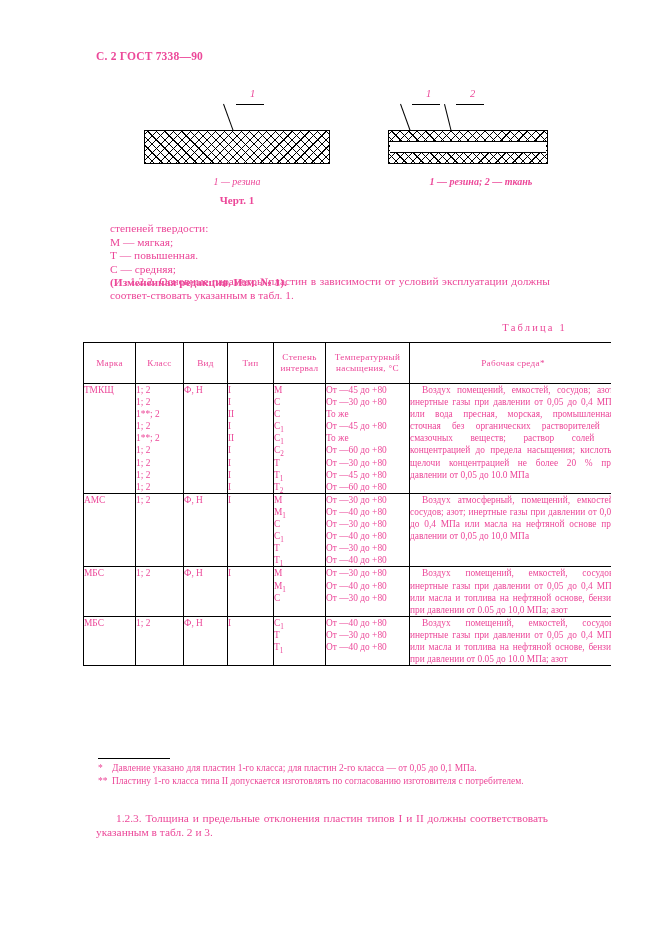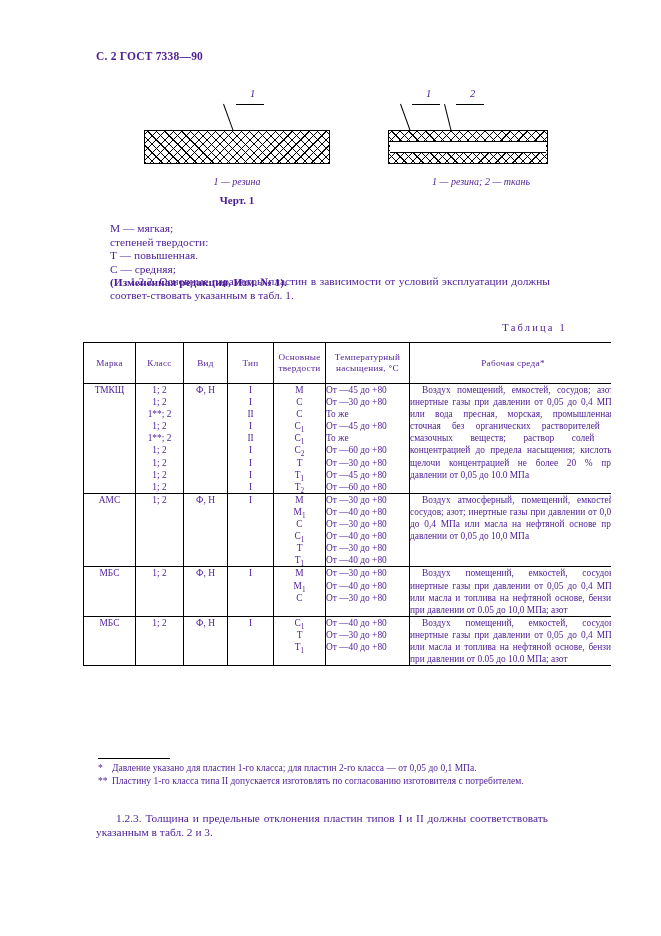--- a/index.html
+++ b/index.html
@@ -6,21 +6,21 @@
     margin: 0;
     padding: 0;
     background: #ffffff;
   }
   .page {
     position: relative;
     width: 611px;
     height: 936px;
     background: #ffffff;
     font-family: "Liberation Serif", "DejaVu Serif", serif;
-    color: #4c1d95;
+    color: #ec4899;
     overflow: hidden;
     box-sizing: border-box;
   }
 
   
   .runhead {
     position: absolute;
     top: 50px;
     left: 96px;
     font-size: 11.5px;
@@ -136,21 +136,21 @@
   }
   .c-marka  { width: 52px; }
   .c-klass  { width: 48px; }
   .c-vid    { width: 44px; }
   .c-tip    { width: 46px; }
   .c-step   { width: 52px; }
   .c-temp   { width: 84px; }
   .c-sreda  { width: auto; }
 
   td.ctr {
-    text-align: center;
+    text-align: left;
     padding-top: 5px;
     line-height: 12.1px;
   }
   td.lft {
     text-align: left;
     padding: 5px 2px 4px 3px;
     line-height: 12.1px;
   }
   td.sreda {
     text-align: justify;
@@ -213,27 +213,27 @@
       <div class="leader" style="left:44px; top:16px; width:28px; height:1.2px;"></div>
       <div class="leader" style="left:32px; top:16px; width:1.2px; height:30px; transform:rotate(-20deg); transform-origin: top center;"></div>
 
       <div class="callout" style="left:102px; top:0px;">2</div>
       <div class="leader" style="left:88px; top:16px; width:28px; height:1.2px;"></div>
       <div class="leader" style="left:76px; top:16px; width:1.2px; height:42px; transform:rotate(-14deg); transform-origin: top center;"></div>
 
       <div class="slab" style="left:20px; top:42px; width:160px; height:34px;"></div>
       <div class="band" style="left:22px; top:53px; width:156px; height:12px;"></div>
 
-      <div class="fig-caption" style="top:88px;">1 — резина; 2 — ткань</div>
+      <div class="fig-caption" style="top:88px;font-weight:bold;">1 — резина; 2 — ткань</div>
     </div>
   </div>
 
   <div class="body-block" style="top:222px;">
+    <p>степеней твердости:</p>
     <p>М — мягкая;</p>
-    <p>степеней твердости:</p>
     <p>Т — повышенная.</p>
     <p>С — средняя;</p>
     <p class="bold">(Измененная редакция, Изм. № 1).</p>
   </div>
 
   <div class="body-block just indent" style="top:275px; left:110px; width:440px;">1.2.2.  Основные параметры пластин в зависимости от условий эксплуатации должны соответ-ствовать указанным в табл. 1.</div>
 
   <div class="table-caption" style="top:322px;">Таблица 1</div>
 
   <table class="gost" style="top:342px;">
@@ -245,21 +245,21 @@
       <col class="c-step">
         <col class="c-temp">
         <col class="c-sreda">
     </colgroup>
     <thead>
       <tr>
         <th>Марка</th>
         <th>Класс</th>
         <th>Вид</th>
         <th>Тип</th>
-        <th>Основные твердости</th>
+        <th>Степень интервал</th>
         <th>Температурный насыщения, °C</th>
         <th>Рабочая среда*</th>
       </tr>
     </thead>
     <tbody>
         <tr>
           <td class="ctr">
             <span class="stack">ТМКЩ</span>
           </td>
           <td class="ctr">

